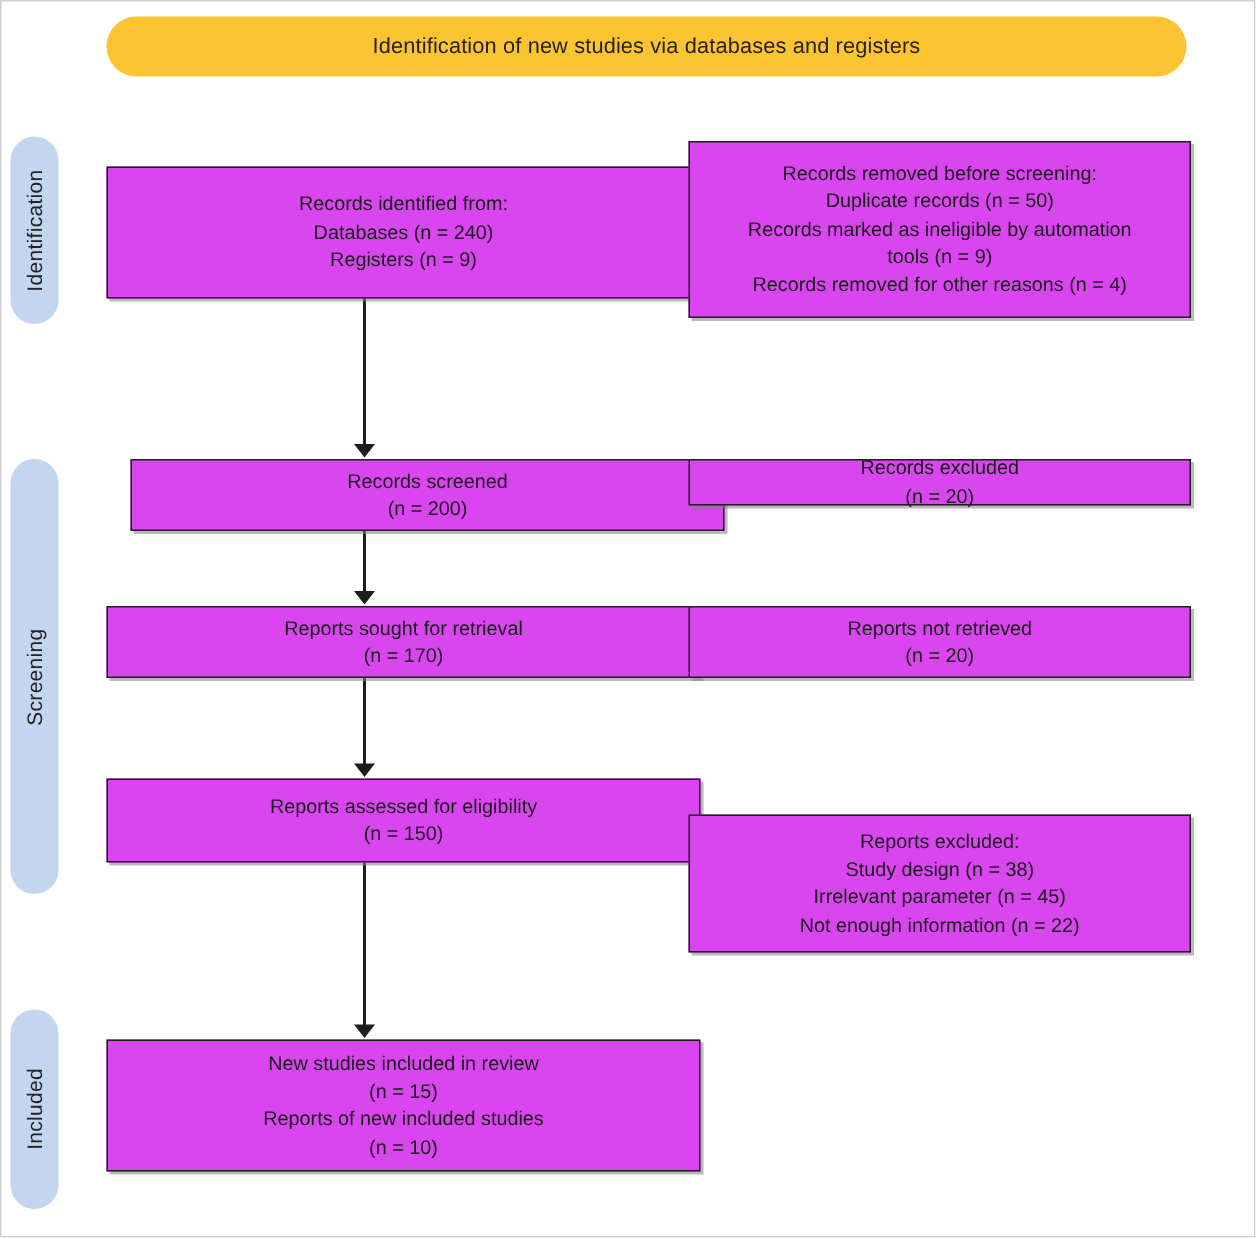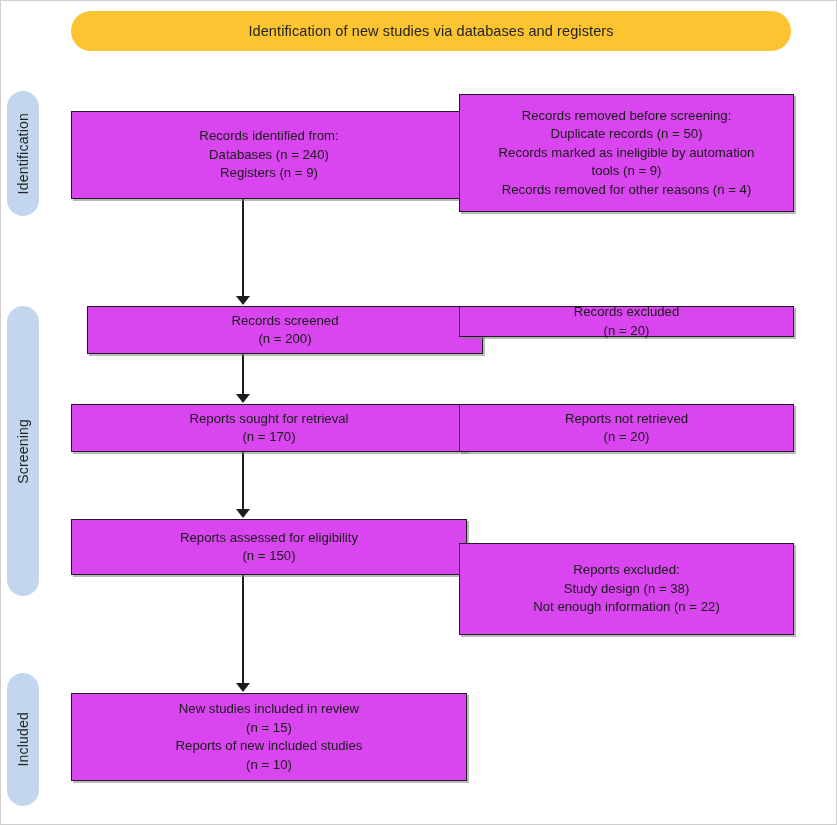--- a/index.html
+++ b/index.html
@@ -225,20 +225,21 @@
   </div>
 
   <div class="box col-left box-assessed">
     <div class="line">Reports assessed for eligibility</div>
     <div class="line">(n = 150)</div>
   </div>
 
   <div class="box col-right box-repexcluded">
     <div class="line">Reports excluded:</div>
     <div class="line">Study design (n = 38)</div>
+    <div class="line">Irrelevant parameter (n = 45)</div>
     <div class="line">Not enough information (n = 22)</div>
   </div>
 
   <div class="box col-left box-included">
     <div class="line">New studies included in review</div>
     <div class="line">(n = 15)</div>
     <div class="line">Reports of new included studies</div>
     <div class="line">(n = 10)</div>
   </div>
 

